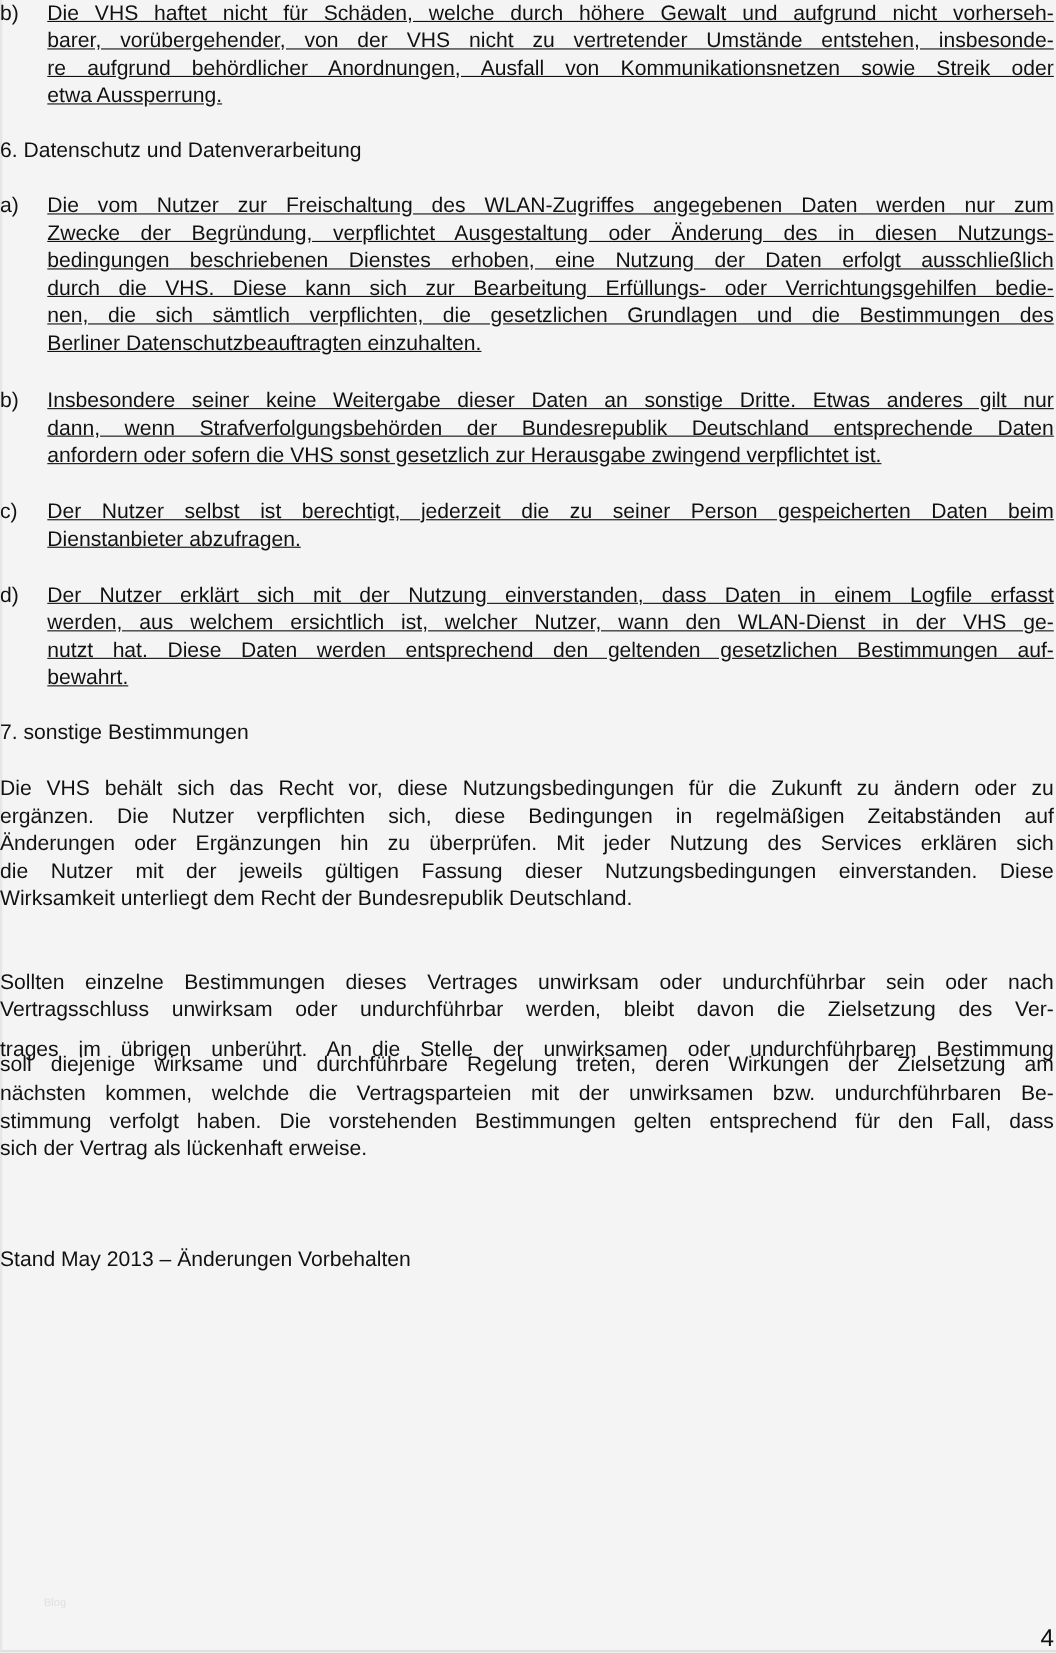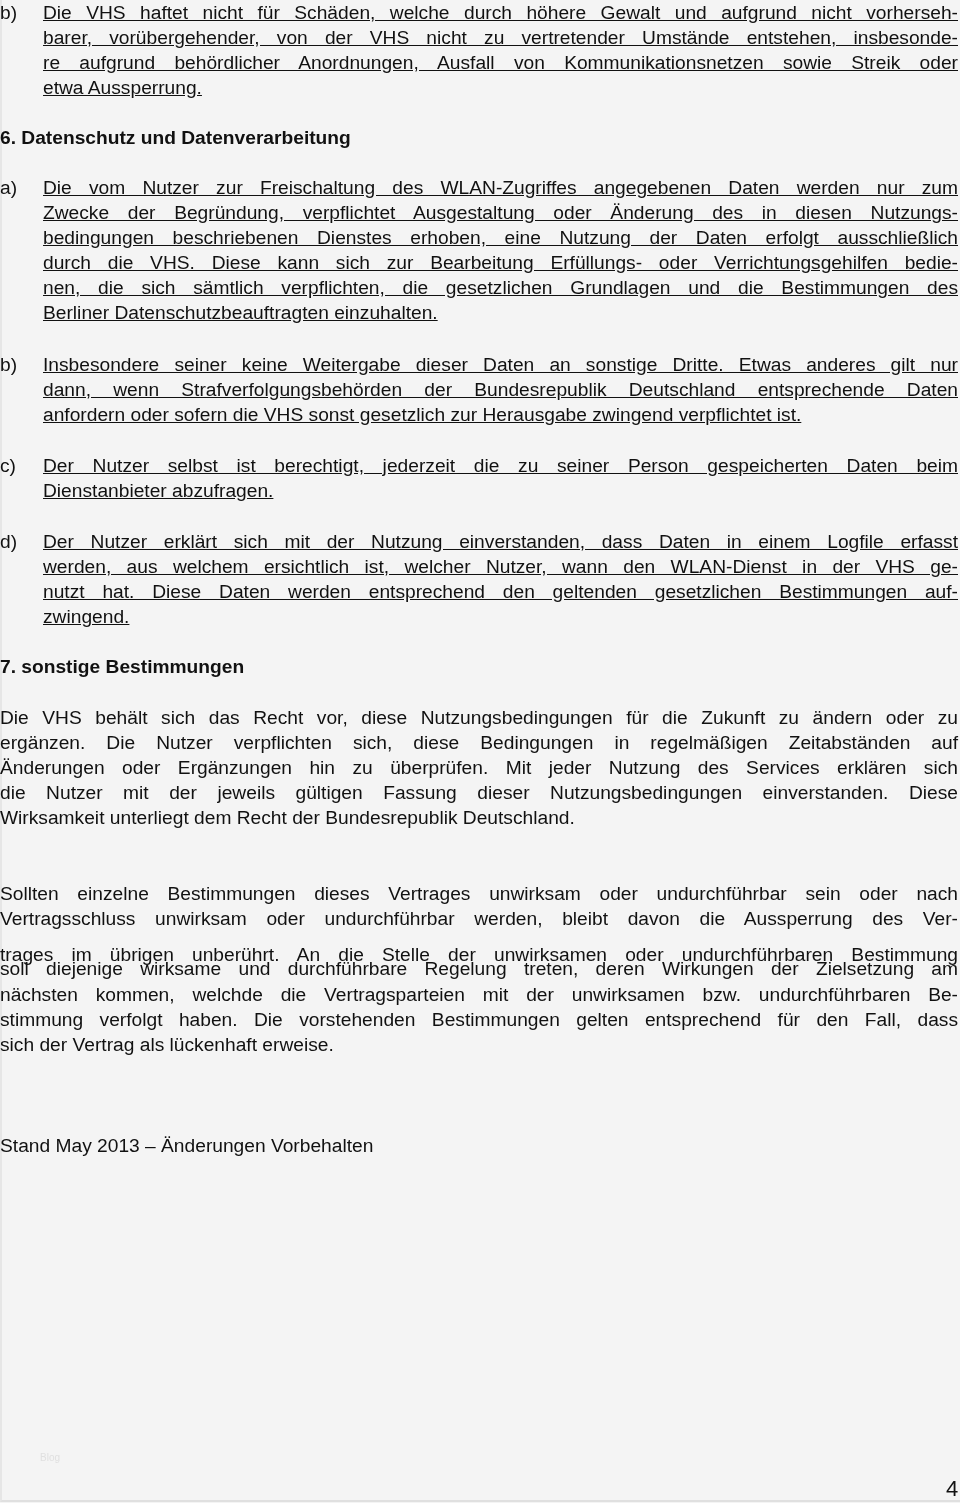--- a/index.html
+++ b/index.html
@@ -6,21 +6,21 @@
   body {
     width:960px; height:1503px; background:#f4f4f4; position:relative; overflow:hidden;
     font-family:"Liberation Sans", sans-serif; color:#111; font-size:19.2px;
   }
   .frame { position:absolute; left:0; top:0; width:958px; height:1500px; border-left:2px solid #e6e6e6; border-bottom:2px solid #e0e0e0; }
   .line { position:absolute; left:0; white-space:nowrap; line-height:25px; }
   .ind { left:43px;text-decoration:underline; }
   .lbl { position:absolute; left:0; line-height:25px; }
   .just { width:915px; text-align:justify; text-align-last:justify; white-space:normal; }
   .justfull { left:0; width:958px; text-align:justify; text-align-last:justify; white-space:normal; }
-  .head { font-weight:bold; }
+  .head { font-weight:normal; }
   .watermark { position:absolute; left:40px; top:1452px; font-size:10px; color:#e0e0e0; }
   .pagenum { position:absolute; left:946px; top:1476px; font-size:22px; }
 </style>
 </head>
 <body>
 
 <div class="frame"></div>
 
 <span class="lbl" style="top:0px">b)</span>
 <div class="line ind just" style="top:0px">Die VHS haftet nicht für Schäden, welche durch höhere Gewalt und aufgrund nicht vorherseh-</div>
@@ -44,32 +44,32 @@
 <div class="line ind" style="top:402px">anfordern oder sofern die VHS sonst gesetzlich zur Herausgabe zwingend verpflichtet ist.</div>
 
 <span class="lbl" style="top:453px">c)</span>
 <div class="line ind just" style="top:453px">Der Nutzer selbst ist berechtigt, jederzeit die zu seiner Person gespeicherten Daten beim</div>
 <div class="line ind" style="top:478px">Dienstanbieter abzufragen.</div>
 
 <span class="lbl" style="top:529px">d)</span>
 <div class="line ind just" style="top:529px">Der Nutzer erklärt sich mit der Nutzung einverstanden, dass Daten in einem Logfile erfasst</div>
 <div class="line ind just" style="top:554px">werden, aus welchem ersichtlich ist, welcher Nutzer, wann den WLAN-Dienst in der VHS ge-</div>
 <div class="line ind just" style="top:579px">nutzt hat. Diese Daten werden entsprechend den geltenden gesetzlichen Bestimmungen auf-</div>
-<div class="line ind" style="top:604px">zwingend.</div>
+<div class="line ind" style="top:604px">bewahrt.</div>
 
 <div class="line head" style="top:654px">7. sonstige Bestimmungen</div>
 
 <div class="line justfull" style="top:705px">Die VHS behält sich das Recht vor, diese Nutzungsbedingungen für die Zukunft zu ändern oder zu</div>
 <div class="line justfull" style="top:730px">ergänzen. Die Nutzer verpflichten sich, diese Bedingungen in regelmäßigen Zeitabständen auf</div>
 <div class="line justfull" style="top:755px">Änderungen oder Ergänzungen hin zu überprüfen. Mit jeder Nutzung des Services erklären sich</div>
 <div class="line justfull" style="top:780px">die Nutzer mit der jeweils gültigen Fassung dieser Nutzungsbedingungen einverstanden. Diese</div>
 <div class="line" style="top:805px">Wirksamkeit unterliegt dem Recht der Bundesrepublik Deutschland.</div>
 
 <div class="line justfull" style="top:881px">Sollten einzelne Bestimmungen dieses Vertrages unwirksam oder undurchführbar sein oder nach</div>
-<div class="line justfull" style="top:906px">Vertragsschluss unwirksam oder undurchführbar werden, bleibt davon die Aussperrung des Ver-</div>
+<div class="line justfull" style="top:906px">Vertragsschluss unwirksam oder undurchführbar werden, bleibt davon die Zielsetzung des Ver-</div>
 <div class="line justfull" style="top:942px">trages im übrigen unberührt. An die Stelle der unwirksamen oder undurchführbaren Bestimmung</div>
 <div class="line justfull" style="top:956px">soll diejenige wirksame und durchführbare Regelung treten, deren Wirkungen der Zielsetzung am</div>
 <div class="line justfull" style="top:982px">nächsten kommen, welchde die Vertragsparteien mit der unwirksamen bzw. undurchführbaren Be-</div>
 <div class="line justfull" style="top:1007px">stimmung verfolgt haben. Die vorstehenden Bestimmungen gelten entsprechend für den Fall, dass</div>
 <div class="line" style="top:1032px">sich der Vertrag als lückenhaft erweise.</div>
 
 <div class="line" style="top:1133px">Stand May 2013 – Änderungen Vorbehalten</div>
 
 <div class="watermark">Blog</div>
 <div class="pagenum">4</div>

